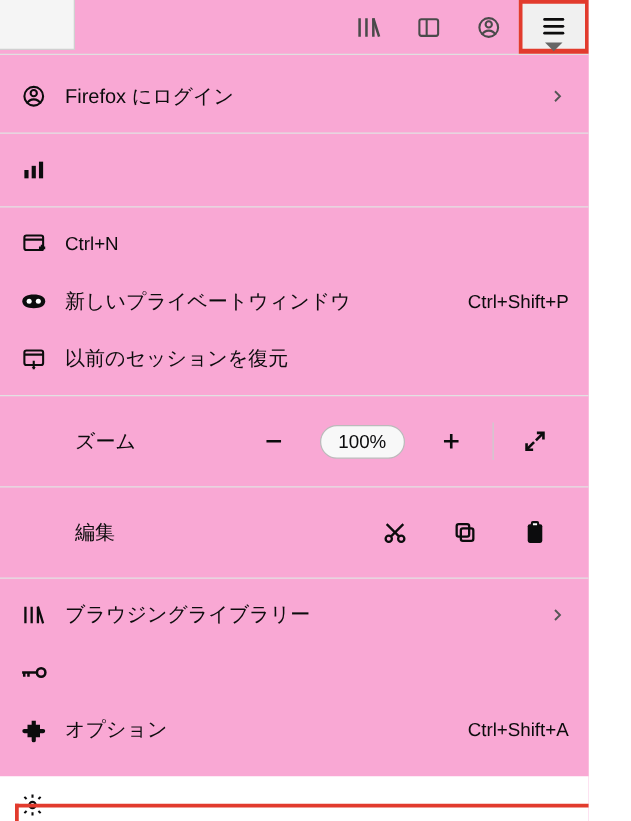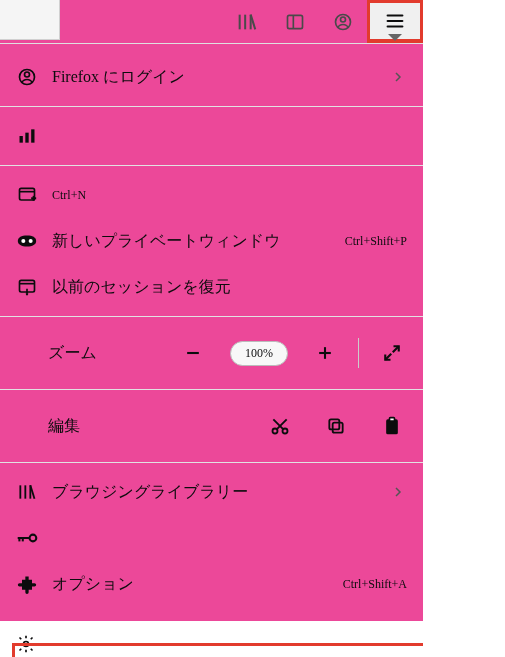--- a/index.html
+++ b/index.html
@@ -1,17 +1,17 @@
 <!DOCTYPE html>
 <html><head>
 <meta charset="utf-8">
 <style>
   * { box-sizing: border-box; margin: 0; padding: 0; }
   html, body { width: 505px; height: 657px; font-family: "Segoe UI", Meiryo, sans-serif; font-size: 15px; color: #0c0c0d; background: #fff; }
-  .root { width: 423px; height: 657px; overflow: hidden; position: relative; background:#ec4899;font-family:Liberation Serif, serif; }
+  .root { width: 471px; height: 657px; overflow: hidden; position: relative; background:#f9a8d4; }
 
   
   .toolbar {
     height: 44px;
     display: flex;
     align-items: stretch;
     justify-content: flex-end;
     border-bottom: 1px solid #e0e0e0;
     position: relative;
   }
@@ -57,51 +57,51 @@
   .menu { padding-top: 10px; }
   .row {
     display: flex;
     align-items: center;
     min-height: 46px;
     padding: 0 16px;
     gap: 14px;
   }
   .row .icon { width: 22px; display:flex; align-items:center; justify-content:center; color:#0c0c0d; }
   .row .label { flex: 1; font-size: 16px; }
-  .row .shortcut { font-size: 12px; color: #0c0c0d; }
+  .row .shortcut { font-size: 15px; color: #0c0c0d; }
   .row .chev { width: 18px; display:flex; align-items:center; justify-content:center; color:#555; }
 
   .sep { height: 1px; background: #e2e2e2; margin: 6px 0; }
 
   
   .zoom-row, .edit-row {
     display: flex;
     align-items: center;
     min-height: 60px;
-    padding: 0 8px;
+    padding: 0 20px;
     gap: 10px;
   }
   .zoom-row .zlabel, .edit-row .elabel {
     flex: 0 0 auto;
     margin-left: 40px;
     font-size: 16px;
   }
   .zoom-row .spacer, .edit-row .spacer { flex: 1; }
   .zoom-row .zbtn, .edit-row .ebtn {
     width: 46px; height: 36px;
     display:flex; align-items:center; justify-content:center;
     font-size: 22px;
     position: relative;
   }
   .edit-row .ebtn { font-size: 20px; }
   .zoom-level {
     padding: 4px 14px;
     border: 1px solid #bbb;
     border-radius: 16px;
-    font-size: 12px;
+    font-size: 15px;
     margin: 0 4px;
     background:#f8f8f8;
   }
   .vdiv {
     width: 1px; height: 30px; background:#ccc;
   }
 
   
   .bottom-highlight {
     position: absolute;

